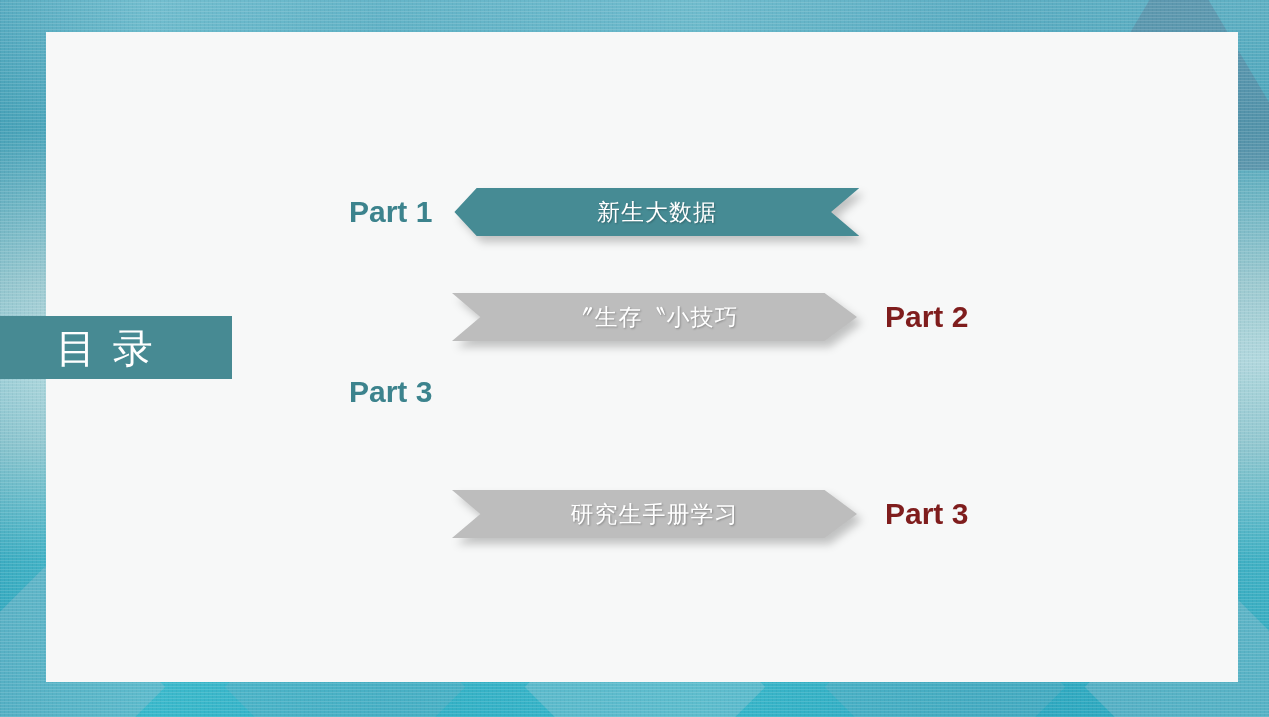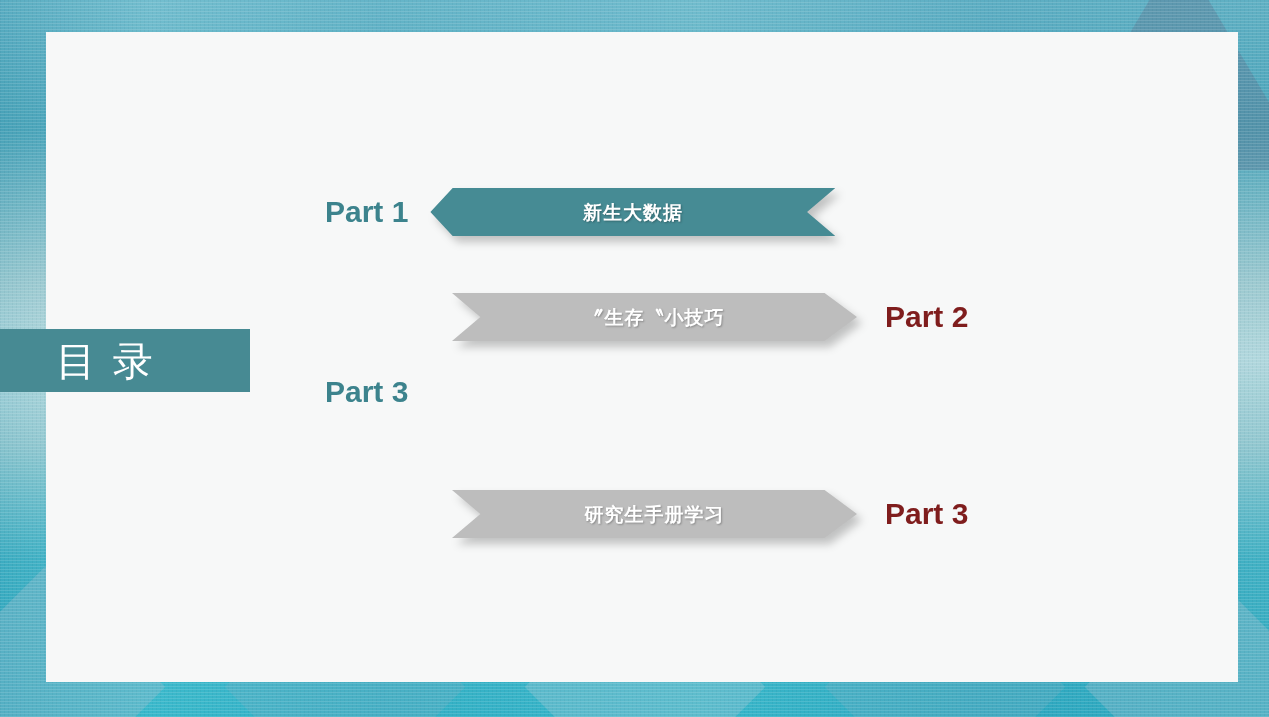--- a/index.html
+++ b/index.html
@@ -120,22 +120,22 @@
     top: 32px;
     width: 1192px;
     height: 650px;
     background: #f7f8f8;
   }
 
   
   .toc-block {
     position: absolute;
     left: 0;
-    top: 329px;
-    width: 250px;
+    top: 316px;
+    width: 232px;
     height: 63px;
     background: #478a93;
     display: flex;
     align-items: center;
     z-index: 6;
   }
   .toc-text {
     color: #ffffff;
     font-size: 40px;
     font-weight: 400;
@@ -157,21 +157,21 @@
   .row-3 { left: 325px; top: 377px; }
   .row-4 { left: 452px; top: 490px; }
 
   .part-label {
     font-size: 30px;
     font-weight: bold;
     line-height: 1;
     white-space: nowrap;
     font-family: "Liberation Sans", sans-serif;
   }
-  .part-label.teal { color: #3c838d; margin-right: 22px; }
+  .part-label.teal { color: #3c838d; margin-right: 22px; margin-left: 24px; }
   .part-label.gray { color: #7f1d1d; margin-left: 28px; }
 
   .banner {
     position: relative;
     width: 405px;
     height: 48px;
     display: flex;
     align-items: center;
     justify-content: center;
   }
@@ -193,22 +193,22 @@
   .shape-gray {
     background: #bdbdbd;
     clip-path: polygon(
       0% 0%, 7% 50%, 0% 100%, 92% 100%, 100% 50%, 92% 0%);
   }
 
   .banner-text {
     position: relative;
     z-index: 2;
     color: #ffffff;
-    font-size: 19px;
-    font-weight: bold;
+    font-size: 23px;
+    font-weight: normal;
     letter-spacing: 1px;
     white-space: nowrap;
     text-shadow: 1px 1px 2px rgba(0,0,0,0.28);
     font-family: "DejaVu Sans", "Liberation Sans", sans-serif;
     line-height: 1;
   }
 </style>
 </head>
 <body>
 

